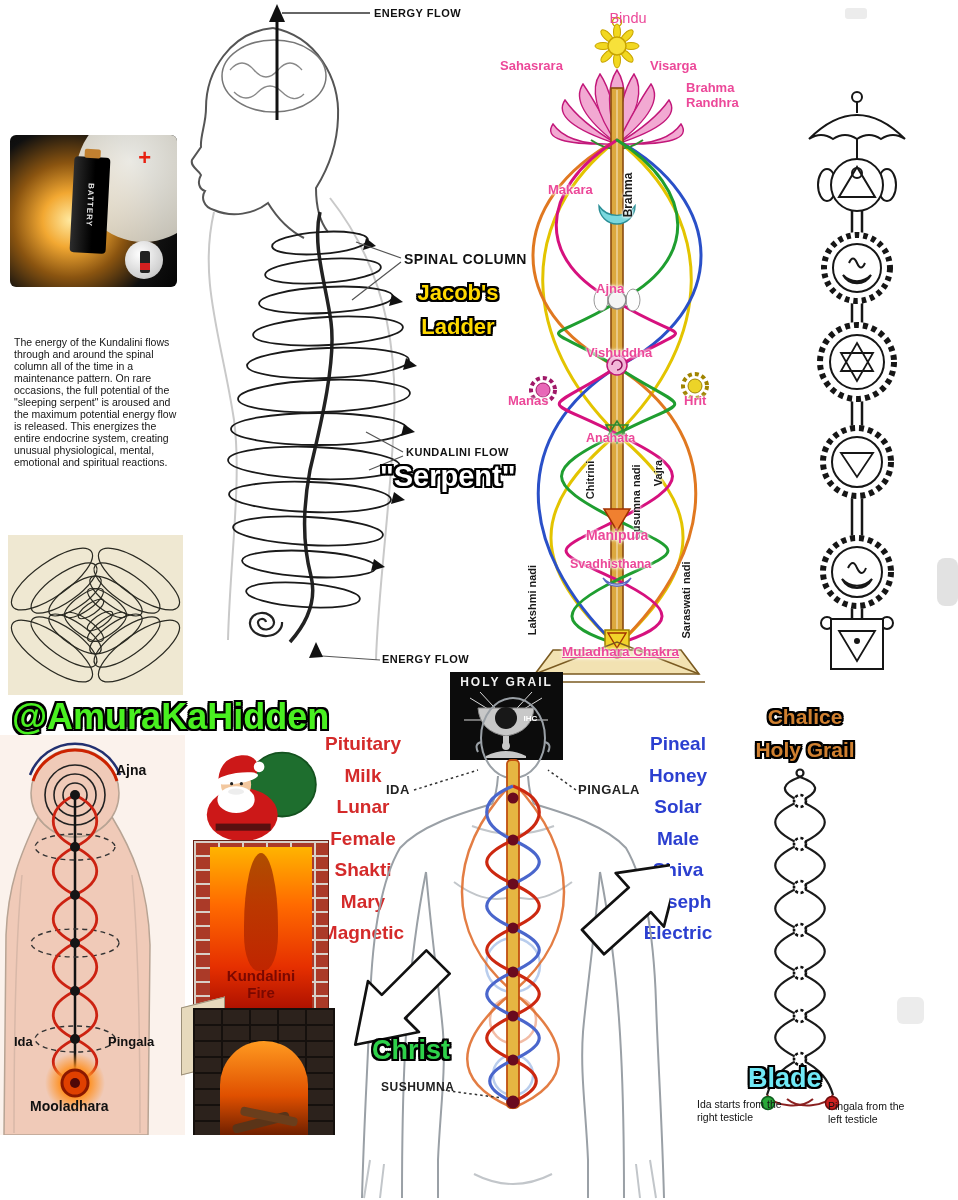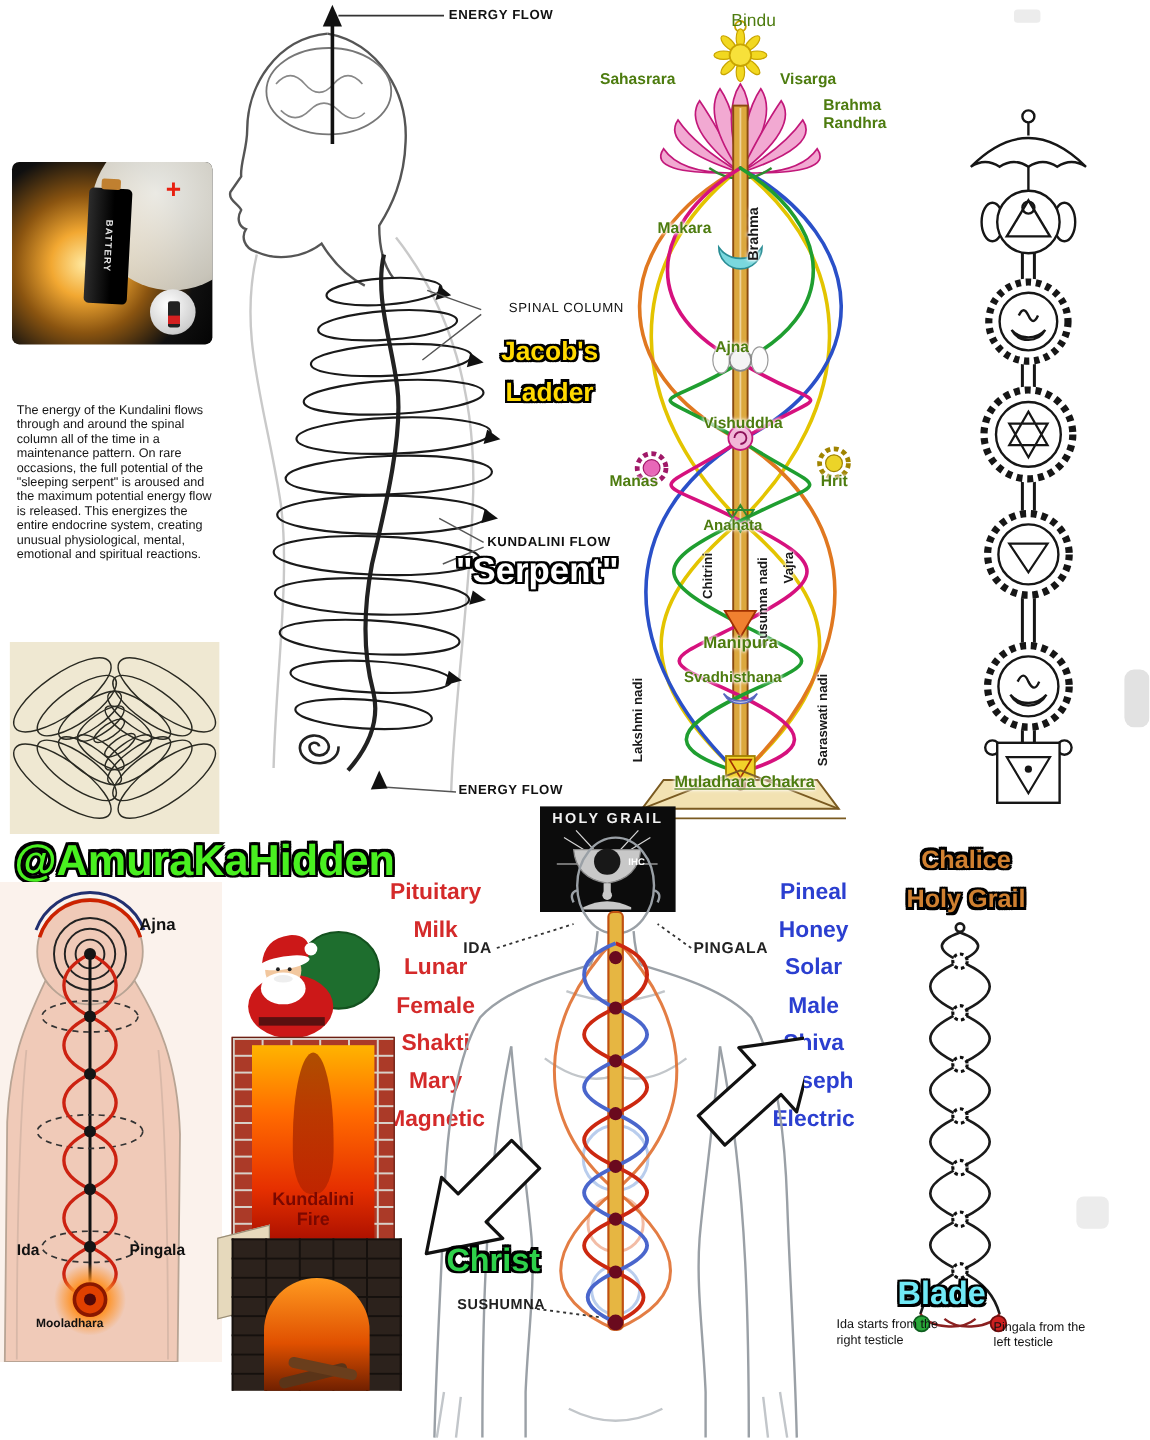--- a/index.html
+++ b/index.html
@@ -41,30 +41,30 @@
 
   
   .vortex{left:8px;top:535px;width:175px;height:160px;}
 
   
   .watermark{left:12px;top:696px;font-size:36px;color:var(--watermark-green,#49f020);}
 
   
   .spine-svg{left:170px;top:0;width:300px;height:690px;}
   .lb-energy-top{left:374px;top:7px;font-size:11px;font-weight:bold;letter-spacing:.5px;}
-  .lb-spinal{left:424px;top:251px;font-size:11px;font-weight:normal;letter-spacing:.5px;}
+  .lb-spinal{left:404px;top:251px;font-size:14px;font-weight:bold;letter-spacing:.5px;}
   .jacobs{left:404px;top:276px;width:108px;text-align:center;font-size:22px;line-height:34px;
           color:var(--label-yellow,#ffd900);}
   .lb-kflow{left:406px;top:446px;font-size:11px;font-weight:bold;letter-spacing:.5px;}
   .serpent{left:380px;top:460px;font-size:29px;color:var(--label-white,#fff);}
   .lb-energy-bot{left:382px;top:653px;font-size:11px;font-weight:bold;letter-spacing:.5px;}
 
   
   .chakra-svg{left:495px;top:0;width:250px;height:700px;}
-  .clb{position:absolute;font-size:13px;font-weight:bold;color:#4d7c0f;white-space:nowrap;}
+  .clb{position:absolute;font-size:13px;font-weight:bold;color:#ec4899;white-space:nowrap;}
   .vlabel{position:absolute;transform:translate(-50%,-50%) rotate(-90deg);font-size:11px;font-weight:bold;
           color:#1a1a1a;white-space:nowrap;}
   .lb-bindu{left:600px;top:10px;width:56px;text-align:center;font-size:14.5px;font-weight:normal;}
   .lb-sahasrara{left:500px;top:58px;}
   .lb-visarga{left:650px;top:58px;}
   .lb-brahmarandhra{left:686px;top:80px;width:72px;line-height:15px;white-space:normal;}
   .lb-makara{left:548px;top:182px;}
   .lb-brahma{left:628px;top:195px;font-size:12px;}
   .lb-ajna{left:596px;top:281px;}
   .lb-vishuddha{left:586px;top:345px;}
@@ -105,24 +105,24 @@
   .lb-pingala{left:578px;top:782px;font-size:13px;letter-spacing:.5px;font-weight:bold;color:#222;}
   .lb-sushumna{left:381px;top:1080px;font-size:12px;letter-spacing:.5px;font-weight:bold;color:#222;}
   .christ{left:372px;top:1035px;font-size:27px;color:var(--christ-green,#2ed14a);}
   .body-caption{left:402px;top:1116px;width:224px;text-align:center;font-size:11px;line-height:16px;color:#222;}
 
   
   .aura-svg{left:0;top:735px;width:185px;height:400px;}
   .lb-a-ajna{left:116px;top:762px;font-size:14px;font-weight:bold;}
   .lb-a-ida{left:14px;top:1034px;font-size:13px;font-weight:bold;}
   .lb-a-pingala{left:108px;top:1034px;font-size:13px;font-weight:bold;}
-  .lb-a-moola{left:30px;top:1098px;font-size:10px;font-weight:bold;}
-
-  
-  .chimney{left:185px;top:766px;width:150px;height:393px;}
+  .lb-a-moola{left:30px;top:1098px;font-size:14px;font-weight:bold;}
+
+  
+  .chimney{left:185px;top:742px;width:150px;height:393px;}
   .santa{position:absolute;left:8px;top:0;width:134px;height:102px;}
   .chimney-body{position:absolute;left:8px;top:98px;width:134px;height:172px;
     background-color:#ab3a28;
     background-image:linear-gradient(#d8d0c8 2px,transparent 2px),linear-gradient(90deg,#d8d0c8 2px,transparent 2px);
     background-size:100% 14px,24px 100%;border:1px solid #6a2014;}
   .chimney-fire{position:absolute;left:16px;top:6px;right:16px;bottom:0;
     background:linear-gradient(#ffb400,#ff6a00 35%,#e63000 72%,#a80e00);}
   .flame-core{position:absolute;left:50%;top:6px;transform:translateX(-50%);width:34px;height:118px;
     background:linear-gradient(rgba(122,16,0,.6),rgba(168,32,0,.6));
     border-radius:50% 50% 42% 42% / 62% 62% 30% 30%;}

